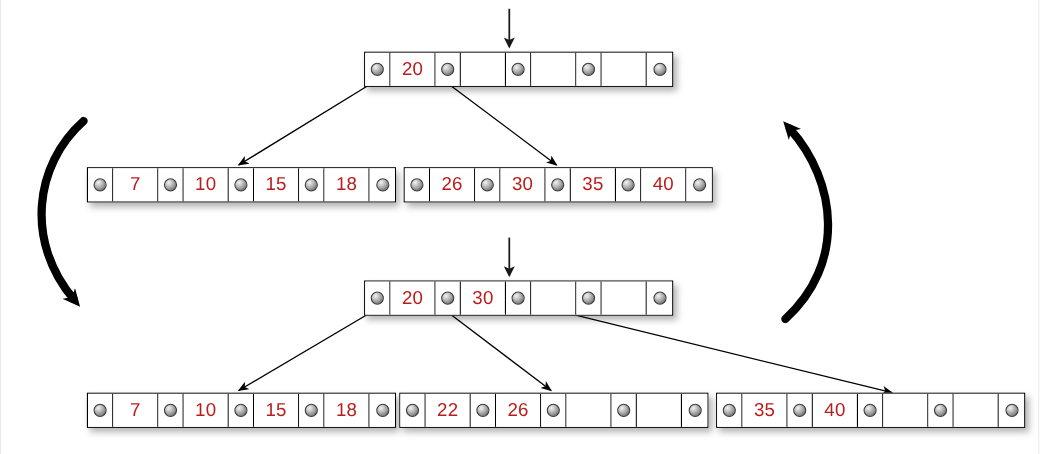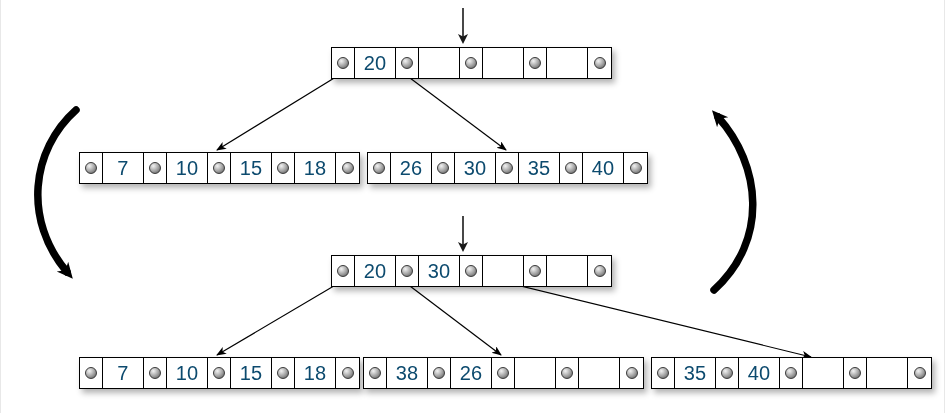--- a/index.html
+++ b/index.html
@@ -47,22 +47,22 @@
   }
   .cell:last-child { border-right: none; }
 
   .cell.ptr {
     width: 23px;
     flex: 0 0 23px;
   }
   .cell.key {
     width: 41px;
     flex: 0 0 41px;
-    font-size: 20px;
-    color: #0c4a6e;
+    font-size: 17px;
+    color: #b91c1c;
     letter-spacing: 0.2px;
   }
 
   
   .dot {
     width: 12px;
     height: 12px;
     border-radius: 50%;
     background:
       radial-gradient(circle at 34% 30%, #f2f2f2 0%, #d2d2d2 22%, #9a9a9a 58%, #6e6e6e 82%, #4a4a4a 100%);
@@ -226,21 +226,21 @@
     <div class="cell key">18</div>
     <div class="cell ptr">
         <span class="dot"></span>
       </div>
   </div>
 
   <div class="node" style="left:362px; top:357px;">
     <div class="cell ptr">
         <span class="dot"></span>
       </div>
-    <div class="cell key">38</div>
+    <div class="cell key">22</div>
     <div class="cell ptr">
         <span class="dot"></span>
       </div>
     <div class="cell key">26</div>
     <div class="cell ptr">
         <span class="dot"></span>
       </div>
     <div class="cell key"></div>
     <div class="cell ptr">
         <span class="dot"></span>

